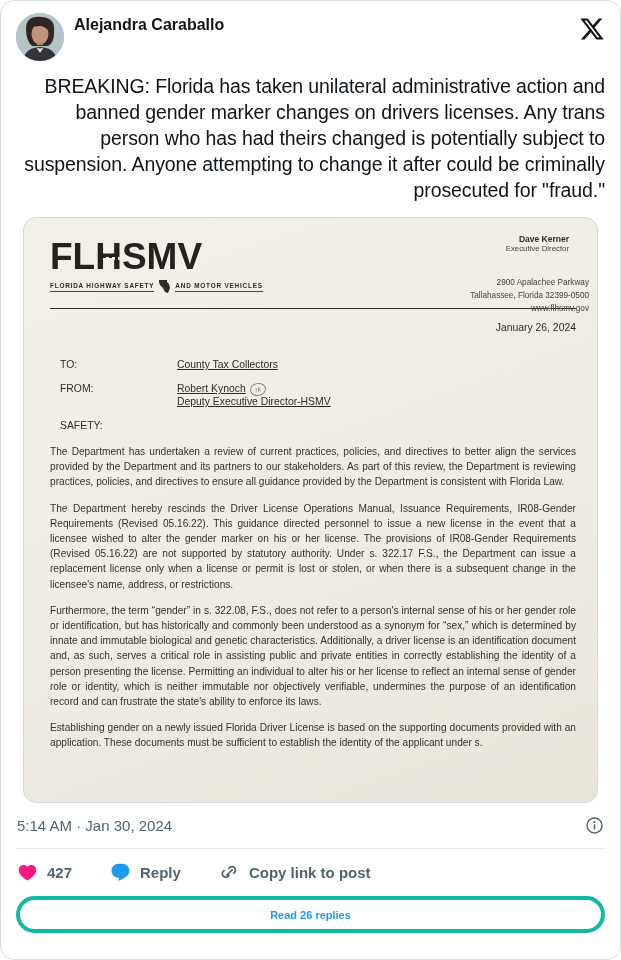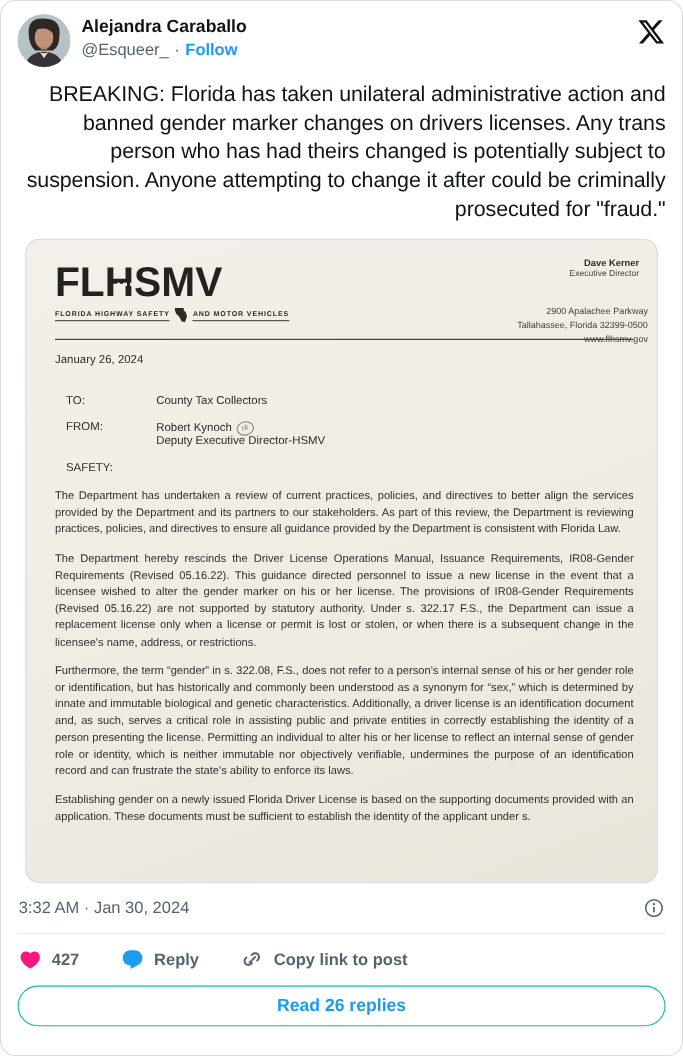--- a/index.html
+++ b/index.html
@@ -64,54 +64,54 @@
     background:repeating-linear-gradient(90deg,#efece4 0 3px, transparent 3px 6px);
     pointer-events:none;
   }
   .lh-tagline {
     display:flex; align-items:center; gap:4px;
     font-size:6.4px; font-weight:700; letter-spacing:0.8px;
     color:#2c2a26; margin-top:3px;
   }
   .lh-tagline span { border-bottom:1px solid #4a463f; padding-bottom:2px; }
   .fl-shape { width:13px; height:15px; }
-  .lh-right-top { position:absolute; top:16px; right:16px; text-align:right; }
+  .lh-right-top { position:absolute; top:16px; right:28px; text-align:right; }
   .director-name { font-size:8.5px; font-weight:700; color:#2e2c28; }
   .director-title { font-size:7.8px; color:#46433d; }
   .lh-right-addr { position:absolute; top:58px; right:8px; text-align:right; font-size:8.2px; line-height:13px; color:#45423c; }
   .lh-rule { border:none; border-top:1.6px solid #34322d; margin:14px 0 0 0; width:100%; }
-  .letter-date { text-align:left; font-size:10.4px; margin-top:13px; color:#2e2c28; }
+  .letter-date { text-align:right; font-size:10.4px; margin-top:13px; color:#2e2c28; }
   .letter-fields { margin-top:26px; padding-left:10px; font-size:10.4px; }
-  .field-row { display:flex; margin-bottom:13px; }
+  .field-row { display:flex; margin-bottom:13px;gap:35px; }
   .field-label { width:82px; flex:0 0 82px; color:#2e2c28; }
-  .field-value { color:#2e2c28; }
+  .field-value { color:#2e2c28;text-decoration:underline; }
   .sig-mark {
     display:inline-block; width:16px; height:13px;
     border:1px solid #8a857c; border-radius:50%;
     transform:rotate(-12deg); vertical-align:middle;
     margin-left:4px; font-size:7px; color:#8a857c;
     text-align:center; line-height:11px; font-style:italic;
   }
   .letter-body { margin-top:8px; font-size:10.15px; line-height:15.2px; text-align:justify; color:#33312c; }
   .letter-body p { margin-bottom:11px; }
   
   .ts-row { display:flex; align-items:center; margin-top:13px; padding:0 1px; }
   .timestamp { font-size:15px; color:#536471; flex:1; }
   .info-icon { width:19px; height:19px; color:#536471; cursor:pointer; }
   .divider { border:none; border-top:1px solid #e1e8ed; margin-top:13px; }
   .engage-row { display:flex; align-items:center; margin-top:13px; gap:20px; padding:0 1px; }
   .engage-item { display:flex; align-items:center; gap:9px; cursor:pointer; margin-right:18px; }
   .engage-item .cnt, .engage-item .lbl { font-size:15px; font-weight:700; color:#536471; }
   .icon-20 { width:21px; height:21px; display:block; }
   .read-replies {
     margin-top:13px; height:37px; width:100%;
-    border:1px solid #14b8a6; border-radius:9999px;
+    border:4px solid #14b8a6; border-radius:9999px;
     background:#ffffff; color:#1d9bf0;
     font-family:"Liberation Sans", sans-serif;
-    font-size:16px; font-weight:700;
+    font-size:11px; font-weight:700;
     cursor:pointer; display:flex; align-items:center; justify-content:center;
   }
 </style>
 </head>
 <body>
 
 <div class="tweet-card">
 
   <div class="tc-header">
     <div class="avatar">
@@ -120,25 +120,20 @@
         <path d="M10 16 Q10 2 26 4 Q40 5 38 20 Q38 30 32 33 L16 33 Q10 28 10 16 Z" fill="#2e2723"></path>
         <ellipse cx="24" cy="21" rx="8.5" ry="10.5" fill="#c0937a"></ellipse>
         <path d="M15 15 Q18 8 28 10 Q34 11 33 18 Q28 13 24 13 Q18 13 15 15 Z" fill="#2e2723"></path>
         <path d="M21 29 Q24 31 27 29 L27 32 L21 32 Z" fill="#b3886f"></path>
         <path d="M6 48 Q10 34 24 34 Q38 34 42 48 Z" fill="#35323a"></path>
         <path d="M20 34 L24 40 L28 34 Q24 37 20 34 Z" fill="#e8e4de"></path>
       </svg>
     </div>
     <div class="hdr-names">
       <div class="display-name">Alejandra Caraballo</div>
-      <div class="handle-row">
-        <span>@Esqueer_</span>
-        <span>·</span>
-        <span class="follow-link">Follow</span>
-      </div>
     </div>
     <svg class="x-logo" viewBox="0 0 24 24">
       <path fill="currentColor" d="M18.244 2.25h3.308l-7.227 8.26 8.502 11.24H16.17l-5.214-6.817L4.99 21.75H1.68l7.73-8.835L1.254 2.25H8.08l4.713 6.231zm-1.161 17.52h1.833L7.084 4.126H5.117z"></path>
     </svg>
   </div>
 
   <div class="tweet-text">BREAKING: Florida has taken unilateral administrative action and banned gender marker changes on drivers licenses. Any trans person who has had theirs changed is potentially subject to suspension. Anyone attempting to change it after could be criminally prosecuted for "fraud."</div>
 
   <div class="letter-wrap">
     <div class="letter-inner">
@@ -191,21 +186,21 @@
         <p>The Department has undertaken a review of current practices, policies, and directives to better align the services provided by the Department and its partners to our stakeholders. As part of this review, the Department is reviewing practices, policies, and directives to ensure all guidance provided by the Department is consistent with Florida Law.</p>
         <p>The Department hereby rescinds the Driver License Operations Manual, Issuance Requirements, IR08-Gender Requirements (Revised 05.16.22). This guidance directed personnel to issue a new license in the event that a licensee wished to alter the gender marker on his or her license. The provisions of IR08-Gender Requirements (Revised 05.16.22) are not supported by statutory authority. Under s. 322.17 F.S., the Department can issue a replacement license only when a license or permit is lost or stolen, or when there is a subsequent change in the licensee's name, address, or restrictions.</p>
         <p>Furthermore, the term “gender” in s. 322.08, F.S., does not refer to a person's internal sense of his or her gender role or identification, but has historically and commonly been understood as a synonym for “sex,” which is determined by innate and immutable biological and genetic characteristics. Additionally, a driver license is an identification document and, as such, serves a critical role in assisting public and private entities in correctly establishing the identity of a person presenting the license. Permitting an individual to alter his or her license to reflect an internal sense of gender role or identity, which is neither immutable nor objectively verifiable, undermines the purpose of an identification record and can frustrate the state's ability to enforce its laws.</p>
         <p>Establishing gender on a newly issued Florida Driver License is based on the supporting documents provided with an application. These documents must be sufficient to establish the identity of the applicant under s.</p>
       </div>
 
     </div>
   </div>
 
   <div class="ts-row">
-    <div class="timestamp">3:32 AM · Jan 30, 2024</div>
+    <div class="timestamp">5:14 AM · Jan 30, 2024</div>
     <svg class="info-icon" viewBox="0 0 24 24">
       <circle cx="12" cy="12" r="9.5" fill="none" stroke="currentColor" stroke-width="1.8"></circle>
       <rect x="11" y="10.5" width="2" height="6.5" rx="1" fill="currentColor"></rect>
       <circle cx="12" cy="7.6" r="1.3" fill="currentColor"></circle>
     </svg>
   </div>
 
   <hr class="divider">
 
   <div class="engage-row">

